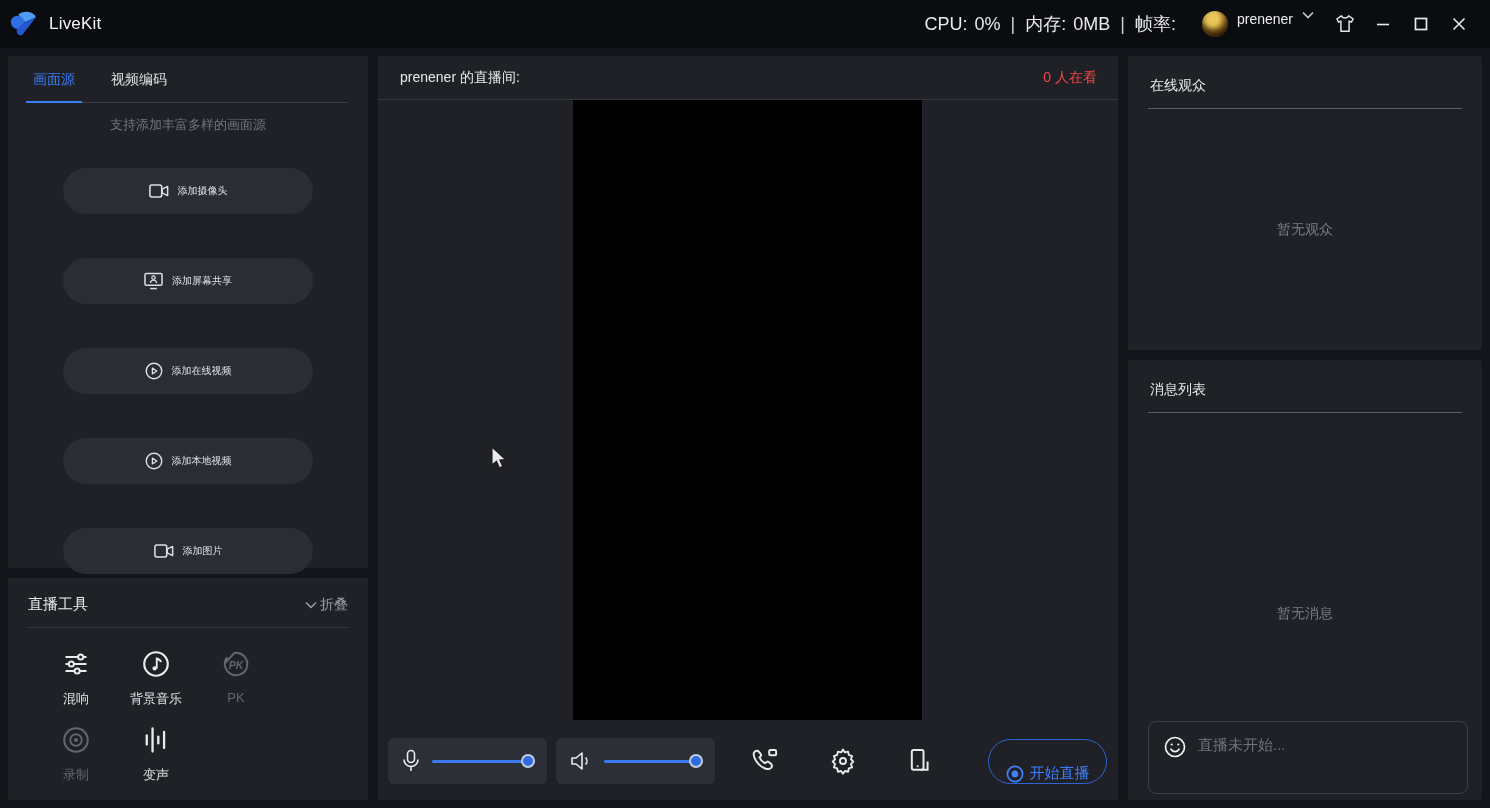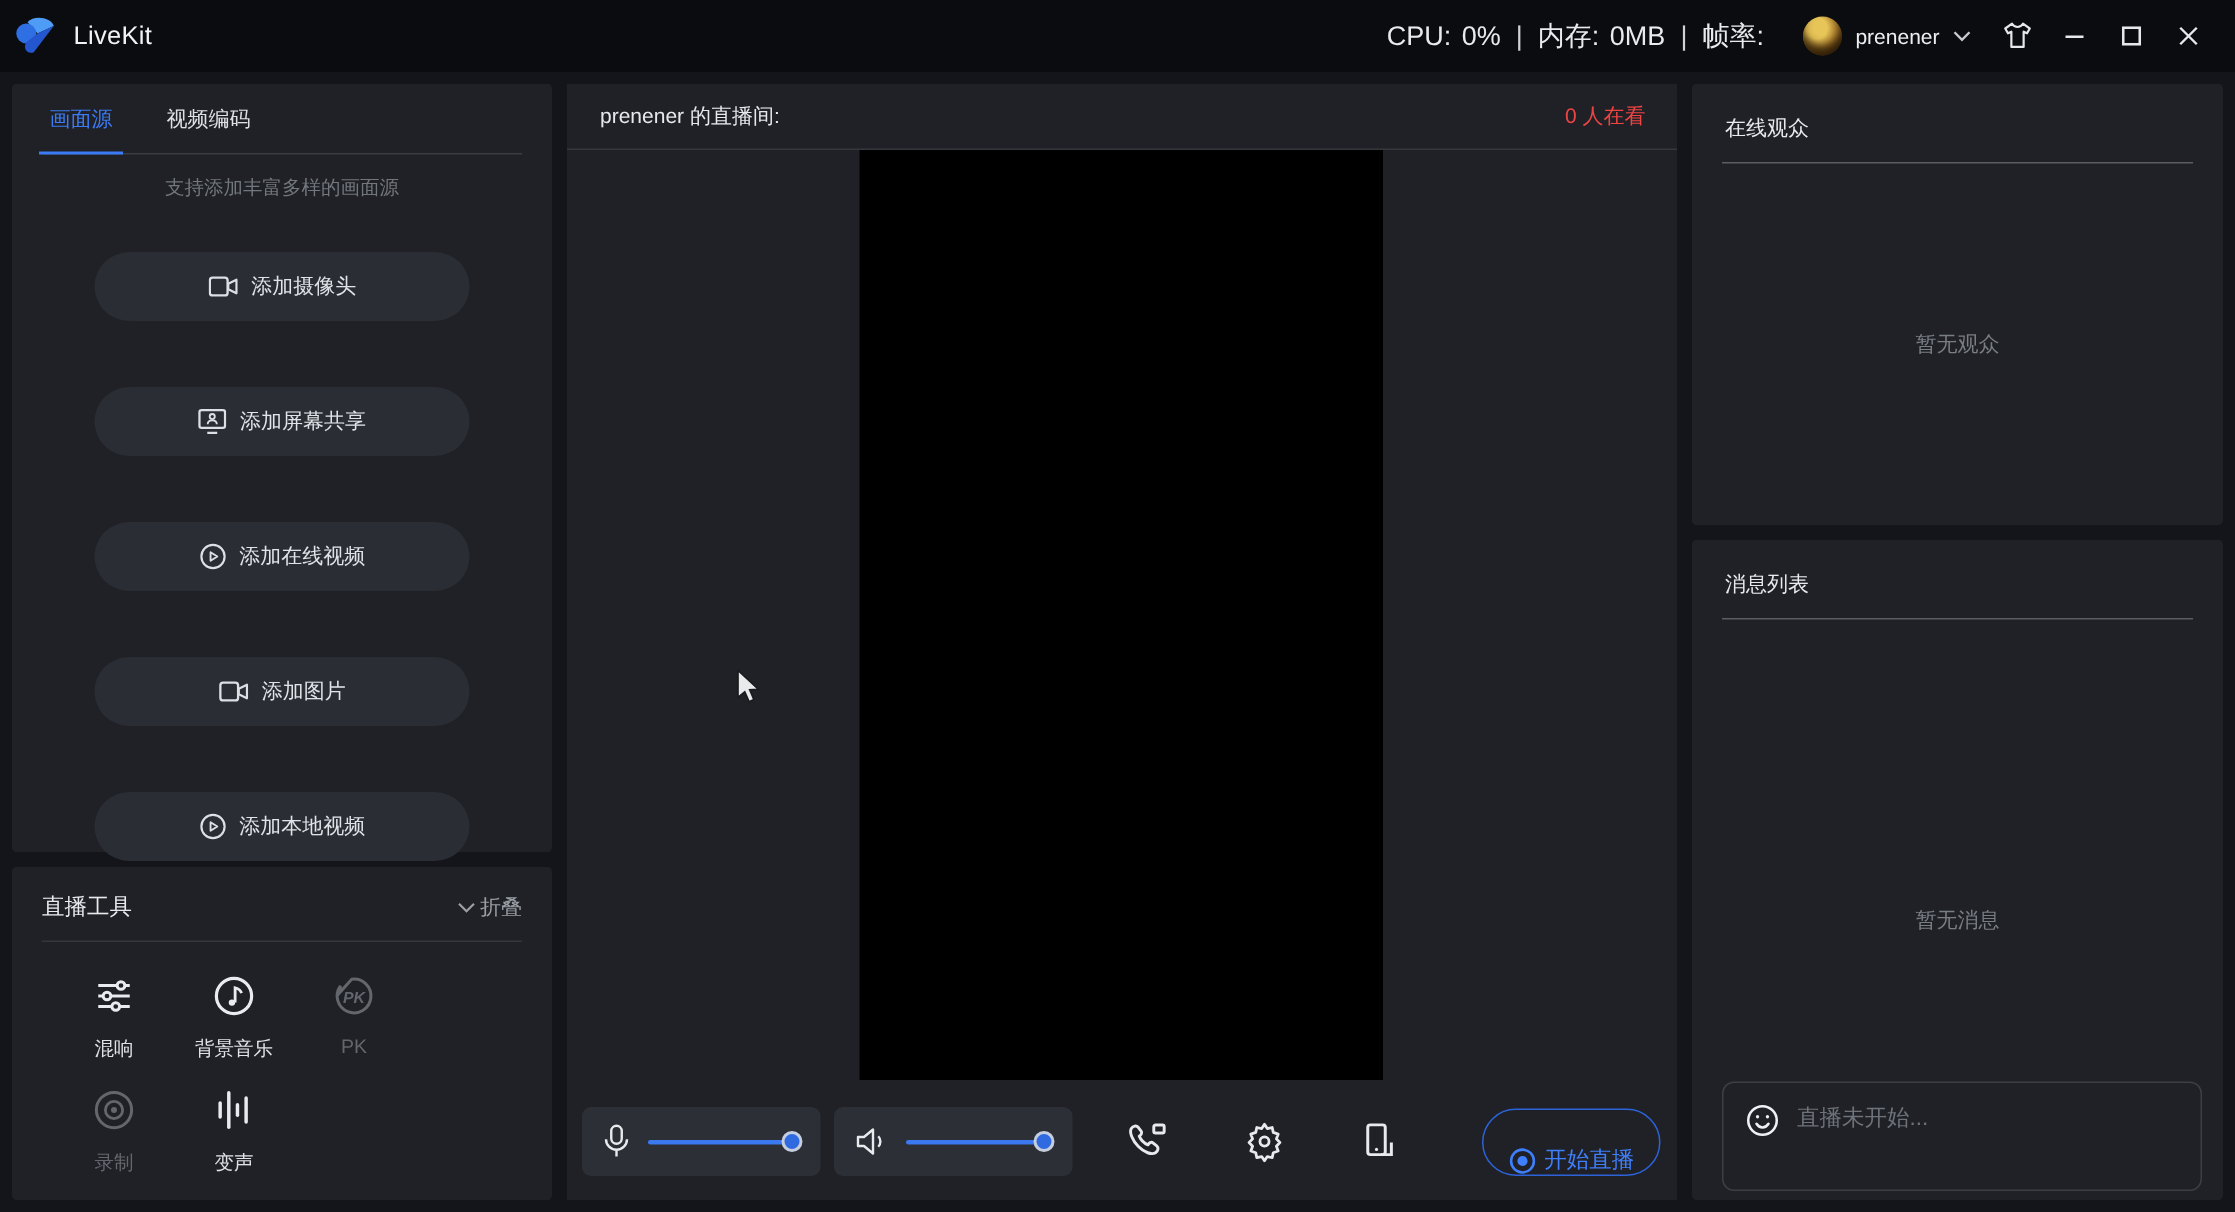--- a/index.html
+++ b/index.html
@@ -29,21 +29,21 @@
   .titlebar{
     height:48px;background:var(--titlebar-bg);
     display:flex;align-items:center;padding:0 14px 0 10px;
   }
   .brand{display:flex;align-items:center;gap:9px;}
   .brand .logo{width:30px;height:28px;}
   .app-name{font-size:17px;color:#f2f3f5;letter-spacing:.2px;}
   .titlebar-right{margin-left:auto;display:flex;align-items:center;}
   .stats{display:flex;align-items:center;font-size:18px;color:#e8eaed;gap:7px;}
   .stats .sep{color:#cfd2d6;margin:0 3px;}
-  .account{display:flex;align-items:center;gap:9px;margin-left:26px;cursor:pointer;}
+  .account{display:flex;align-items:flex-start;gap:9px;margin-left:26px;cursor:pointer;}
   .avatar{
     width:26px;height:26px;border-radius:50%;
     background:radial-gradient(circle at 35% 30%,#e8c558 0 28%,#a07428 55%,#4a2f14 80%,#2b1c0d 100%);
     box-shadow:inset 0 -6px 6px rgba(40,25,5,.8);
   }
   .username{font-size:14px;color:#eceef1;}
   .chev{color:#c7cad0;}
   .tb-icon{
     width:34px;height:30px;display:flex;align-items:center;justify-content:center;
     color:#e6e8eb;cursor:pointer;
@@ -68,21 +68,21 @@
     font-size:14px;color:#dde0e4;padding:0 5px 13px 5px;position:relative;cursor:pointer;
   }
   .tab.active{color:var(--accent);}
   .tab.active::after{
     content:"";position:absolute;left:-2px;right:-2px;bottom:-1px;height:2px;background:var(--accent);
   }
   .hint{font-size:13px;color:var(--txt-dim);text-align:center;margin-top:13px;}
   .src-btn{
     width:250px;height:46px;margin:44px auto 0;display:flex;align-items:center;justify-content:center;
     gap:9px;background:var(--btn-bg);border:none;border-radius:23px;color:#e0e3e7;
-    font-size:14px;font-family:inherit;cursor:pointer;
+    font-size:10px;font-family:inherit;cursor:pointer;
   }
   .src-btn:first-of-type{margin-top:34px;}
   .src-btn .ic{color:#dcdfe3;}
 
   
   .tools-panel{flex:1;padding:0 20px;}
   .tools-head{display:flex;align-items:center;padding-top:17px;}
   .tools-title{font-size:15px;color:#e8eaed;}
   .collapse{
     margin-left:auto;display:flex;align-items:center;gap:3px;color:#9a9ea5;font-size:14px;cursor:pointer;
@@ -237,33 +237,33 @@
 
       <button class="src-btn">
         <svg class="ic" width="18" height="18" viewBox="0 0 20 20">
           <circle cx="10" cy="10" r="8.6" fill="none" stroke="currentColor" stroke-width="1.6"></circle>
           <path d="M8.2 6.8 L13.2 10 L8.2 13.2 Z" fill="none" stroke="currentColor" stroke-width="1.4" stroke-linejoin="round"></path>
         </svg>
         <span>添加在线视频</span>
       </button>
 
       <button class="src-btn">
+        <svg class="ic" width="18" height="18" viewBox="0 0 20 20">
+          <circle cx="10" cy="10" r="8.6" fill="none" stroke="currentColor" stroke-width="1.6"></circle>
+          <path d="M8.2 6.8 L13.2 10 L8.2 13.2 Z" fill="none" stroke="currentColor" stroke-width="1.4" stroke-linejoin="round"></path>
+        </svg>
+        <span>添加本地视频</span>
+      </button>
+
+      <button class="src-btn">
         <svg class="ic" width="20" height="16" viewBox="0 0 22 16">
           <rect x="1" y="1.5" width="13" height="13" rx="2" fill="none" stroke="currentColor" stroke-width="1.7"></rect>
           <path d="M14.5 6 L20.5 3 V13 L14.5 10 Z" fill="none" stroke="currentColor" stroke-width="1.6" stroke-linejoin="round"></path>
         </svg>
         <span>添加图片</span>
-      </button>
-
-      <button class="src-btn">
-        <svg class="ic" width="18" height="18" viewBox="0 0 20 20">
-          <circle cx="10" cy="10" r="8.6" fill="none" stroke="currentColor" stroke-width="1.6"></circle>
-          <path d="M8.2 6.8 L13.2 10 L8.2 13.2 Z" fill="none" stroke="currentColor" stroke-width="1.4" stroke-linejoin="round"></path>
-        </svg>
-        <span>添加本地视频</span>
       </button>
     </section>
 
     <section class="panel tools-panel">
       <div class="tools-head">
         <span class="tools-title">直播工具</span>
         <span class="collapse">
           <svg width="12" height="8" viewBox="0 0 12 8">
             <polyline points="1,1.5 6,6.5 11,1.5" fill="none" stroke="currentColor" stroke-width="1.5"></polyline>
           </svg>

